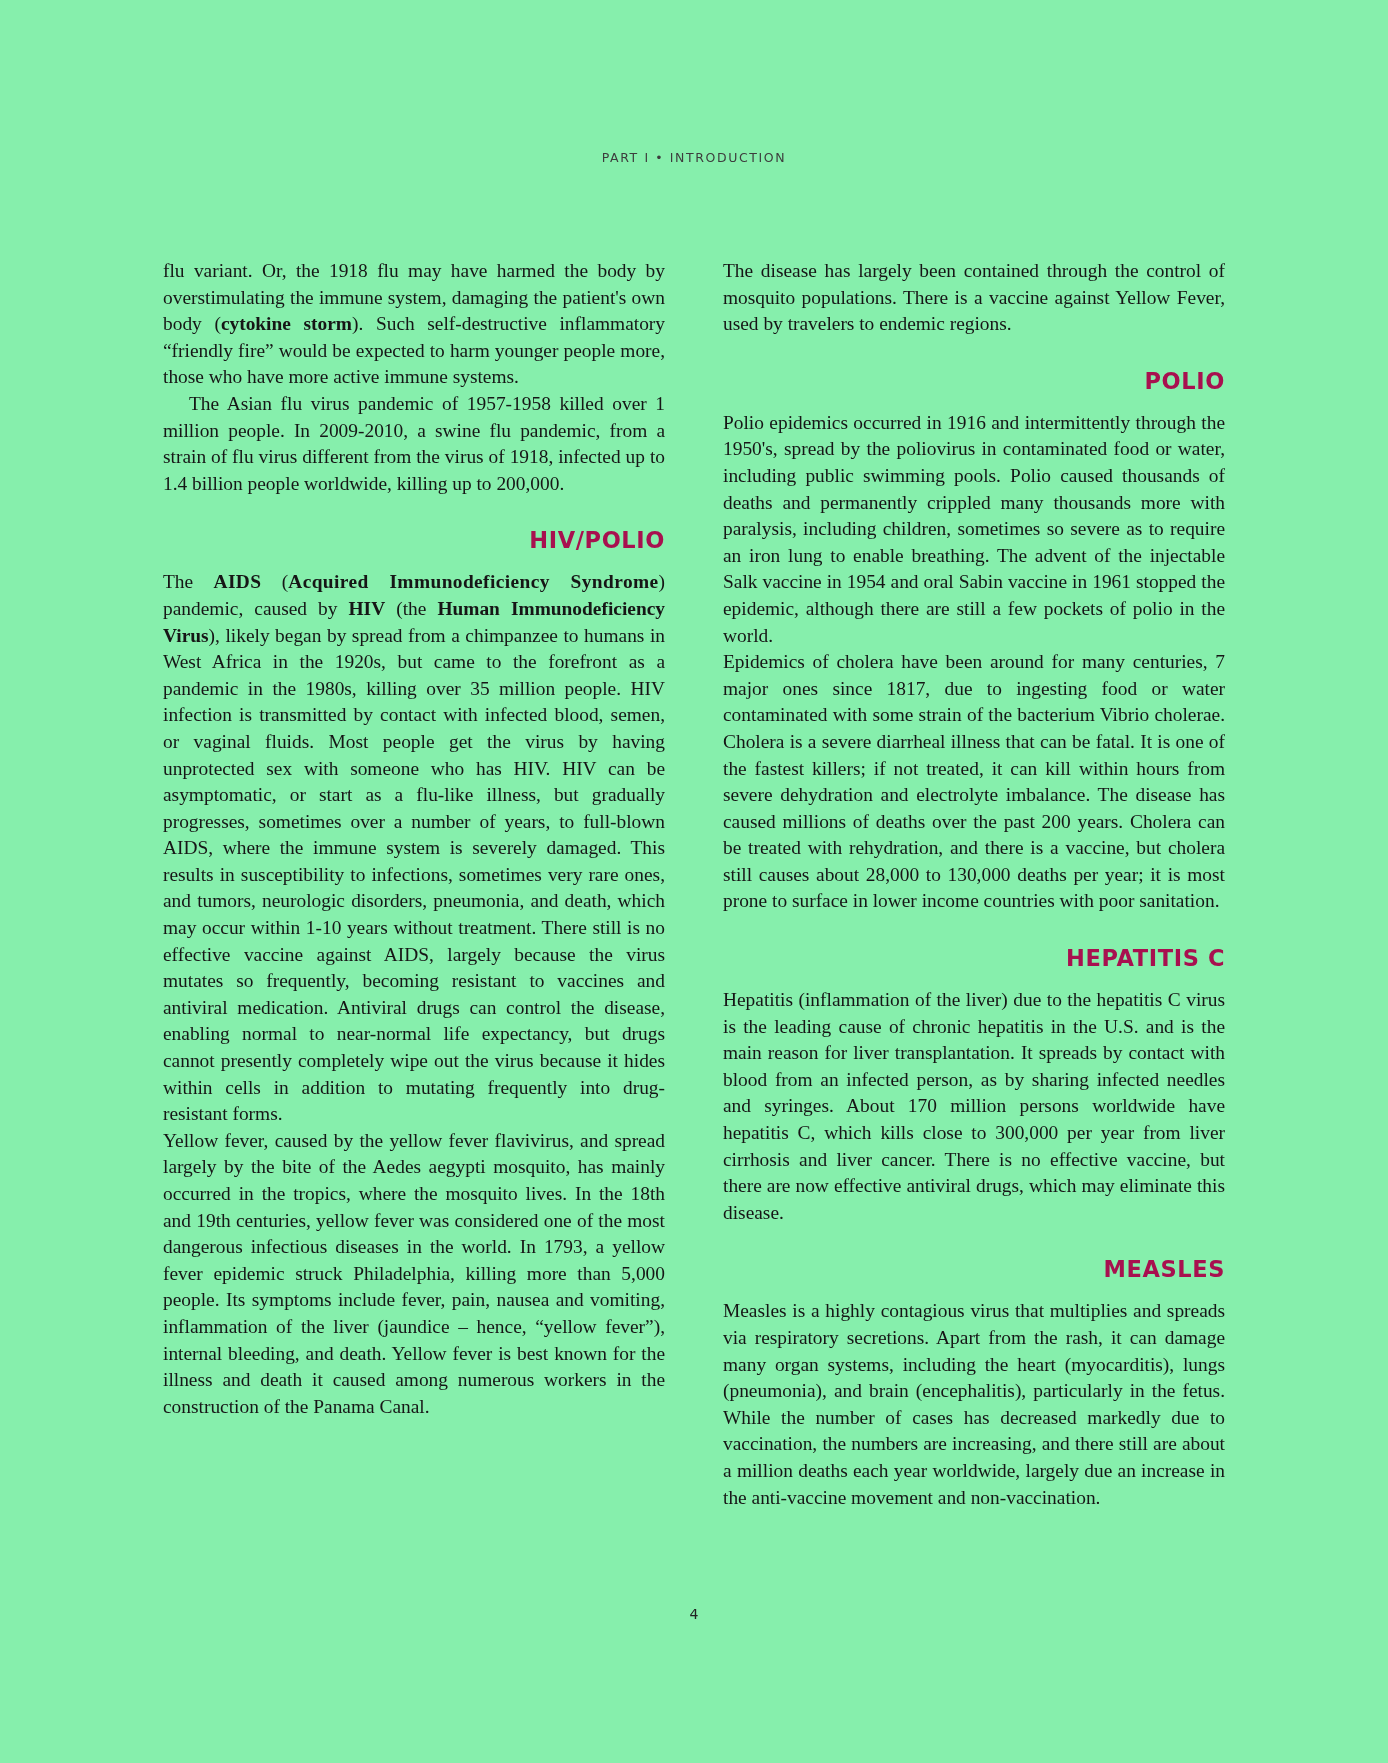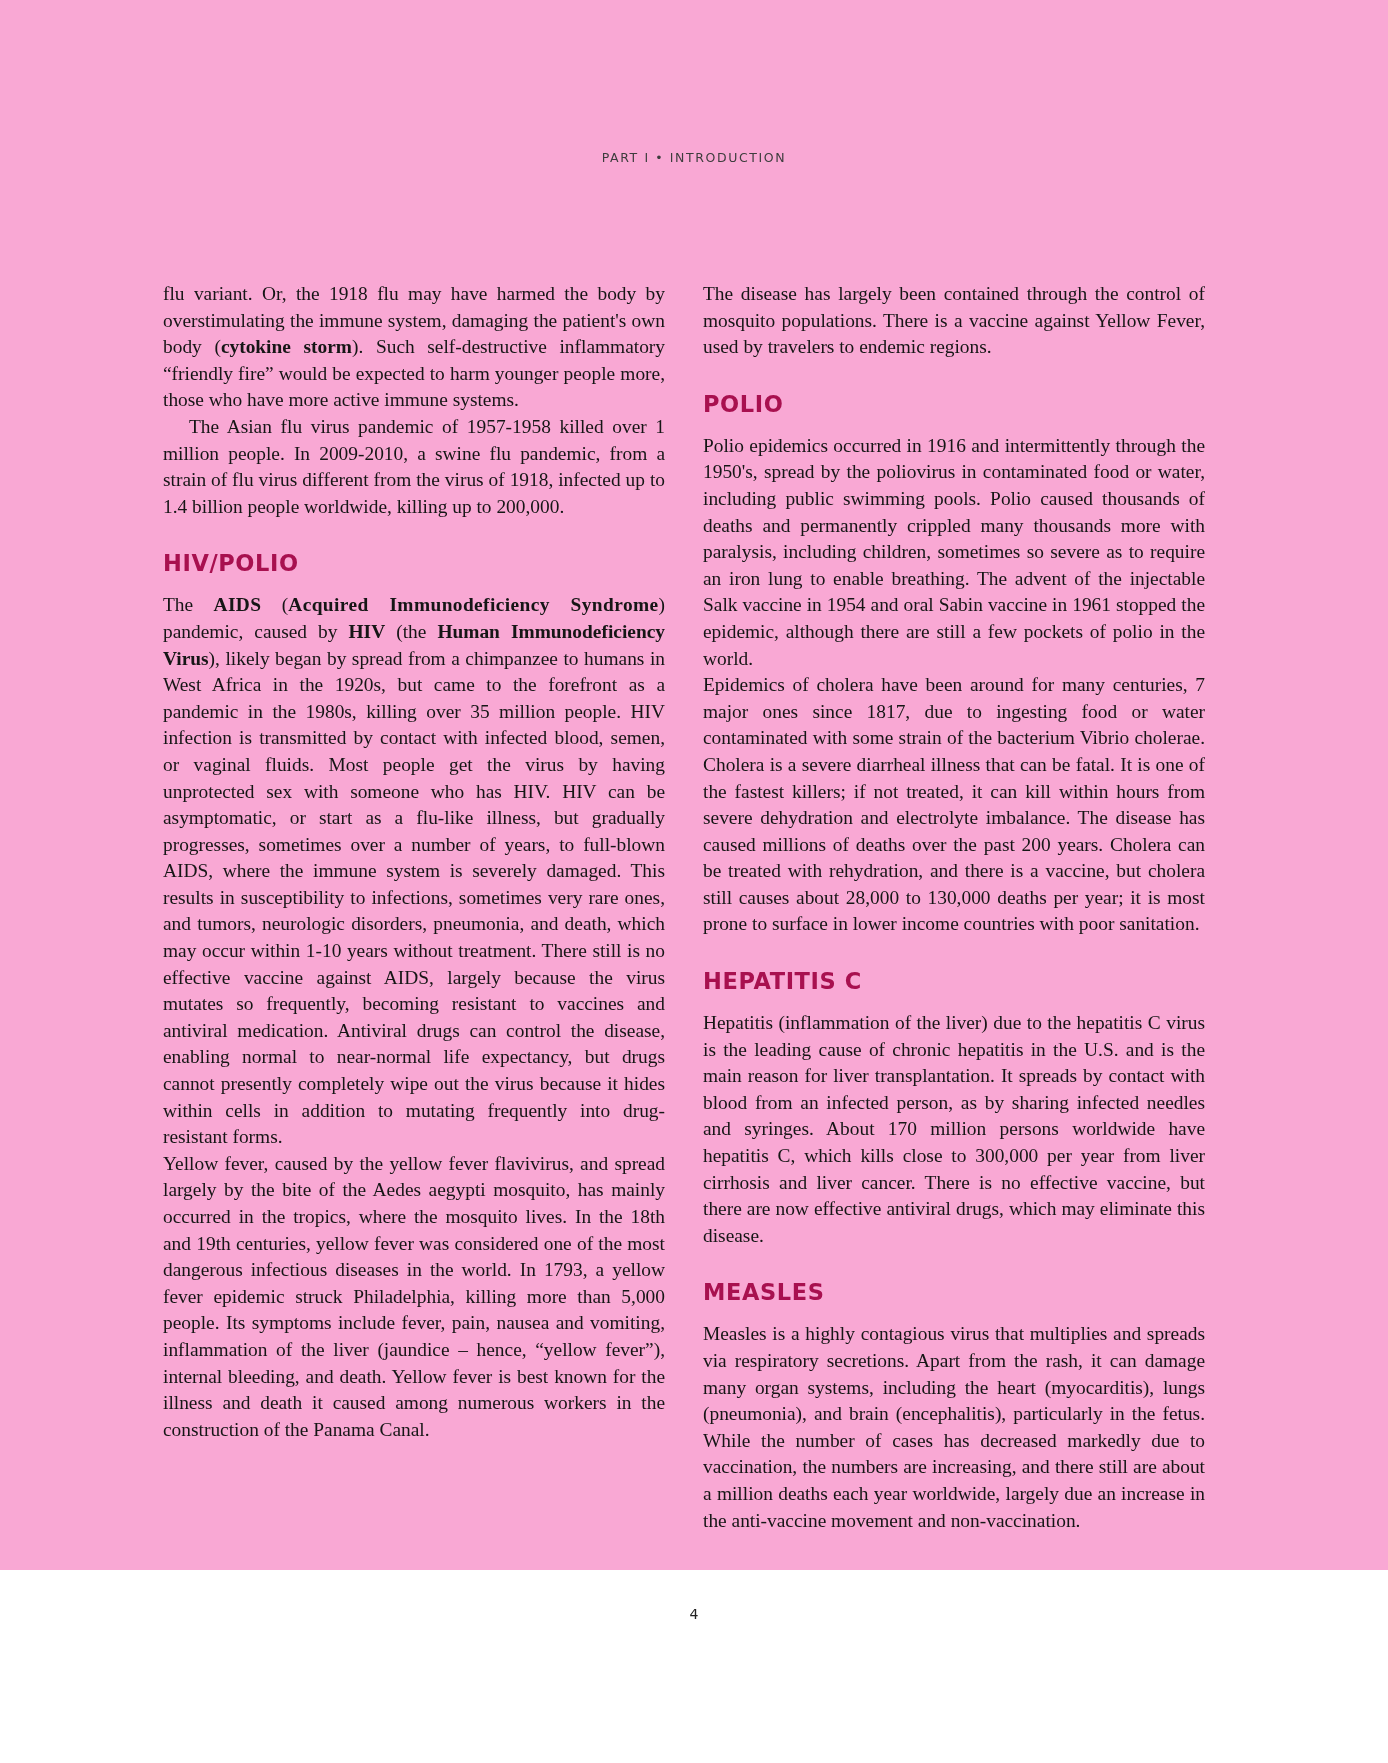--- a/index.html
+++ b/index.html
@@ -12,43 +12,42 @@
     height: 1763px;
     font-family: "Liberation Serif", serif;
     color: #1a1a1a;
     position: relative;
     overflow: hidden;
   }
   .page {
     position: absolute;
     left: 0; top: 0;
     width: 1388px;
-    height: 1570px;
-    background: #f9a8d4;
+    height: 1763px;
+    background: #86efac;
   }
   .running-head {
     position: absolute;
     top: 150px;
     left: 0;
     width: 1388px;
     text-align: center;
     font-family: "DejaVu Sans", sans-serif;
     font-size: 12.5px;
     letter-spacing: 1.6px;
     color: #3d3d3d;
     font-weight: 400;
   }
   .columns {
     position: absolute;
     top: 258px;
     left: 163px;
     width: 1062px;
     display: flex;
-    gap: 38px;
-    margin-top: 23px;
+    gap: 58px;
   }
   .col {
     width: 502px;
   }
   p {
     margin: 0;
     font-size: 19.4px;
     line-height: 26.6px;
     text-align: justify;
     text-justify: inter-word;
@@ -56,21 +55,21 @@
     color: #161616;
   }
   p.indent {
     text-indent: 26px;
   }
   h2.section-head {
     font-family: "DejaVu Sans", sans-serif;
     font-size: 22.5px;
     font-weight: 700;
     color: #a8104f;
-    text-align: left;
+    text-align: right;
     letter-spacing: 0.6px;
     margin: 30px 0 16px 0;
   }
   .b { font-weight: 700; }
   .i { }
   .wide { letter-spacing: 0.4px; }
   .folio {
     position: absolute;
     top: 1606px;
     left: 0;

